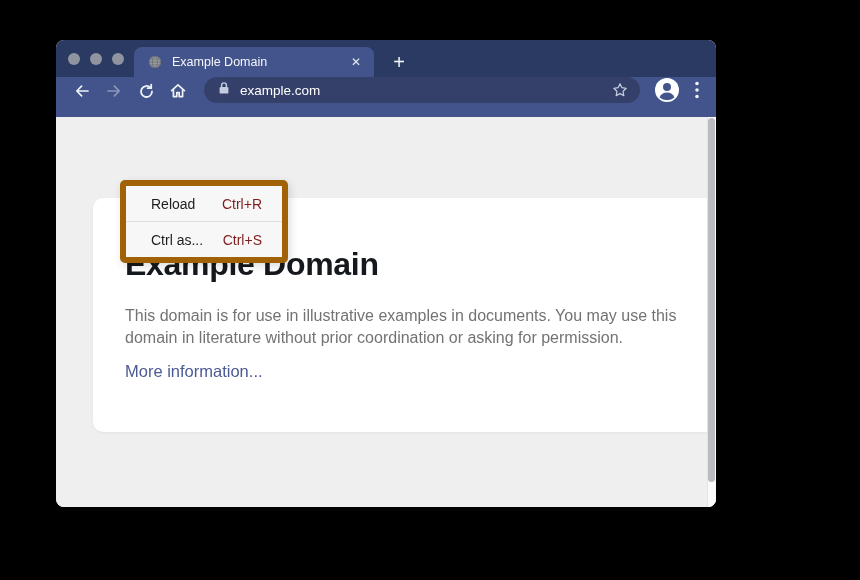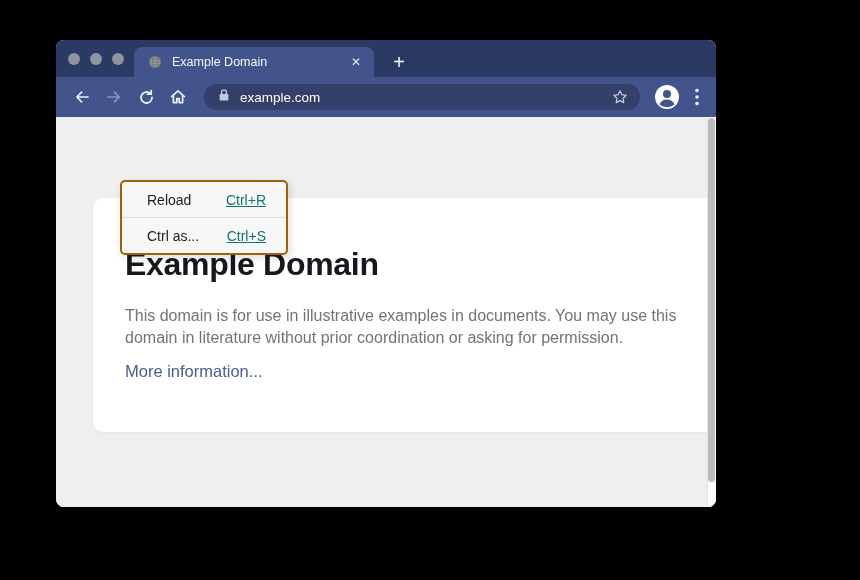--- a/index.html
+++ b/index.html
@@ -63,21 +63,21 @@
     position: absolute; left: 330px; top: 9px;
     width: 26px; height: 26px;
     color: #f4f6fb; font-size: 20px; font-weight: 300;
     display: flex; align-items: center; justify-content: center;
   }
 
   
   .toolbar {
     height: 40px; flex: 0 0 40px;
     background: #42548b;
-    display: flex; align-items: center;
+    display: flex; align-items: flex-start;
     padding: 0 10px 0 12px;
   }
   .nav-btn {
     width: 28px; height: 28px;
     display: flex; align-items: center; justify-content: center;
     flex: 0 0 28px;
     margin-right: 4px;
   }
   .addressbar {
     flex: 1;
@@ -144,34 +144,34 @@
     color: #4c5a93;
     text-decoration: none;
     text-align: center;
   }
 
   
   .context-menu {
     position: absolute; left: 64px; top: 63px;
     width: 168px;
     background: #f7f7f8;
-    border: 2px solid #a16207;
+    border: 6px solid #a16207;
     border-radius: 5px;
     box-shadow: 2px 3px 9px rgba(0,0,0,0.14);
     z-index: 5;
     overflow: hidden;
   }
   .menu-item {
     height: 35px;
     display: flex; align-items: center; justify-content: space-between;
     padding: 0 20px 0 25px;
     font-size: 14px;
   }
   .menu-item-label { color: #1d1d1f; }
-  .menu-item-shortcut { color: #0f766e; text-decoration: underline; }
+  .menu-item-shortcut { color: #7f1d1d; }
   .menu-divider { height: 1px; background: #dededf; }
 </style>
 </head>
 <body>
 
 <div class="window">
 
   <div class="titlebar">
     <div class="traffic-light tl-close"></div>
     <div class="traffic-light tl-min"></div>

